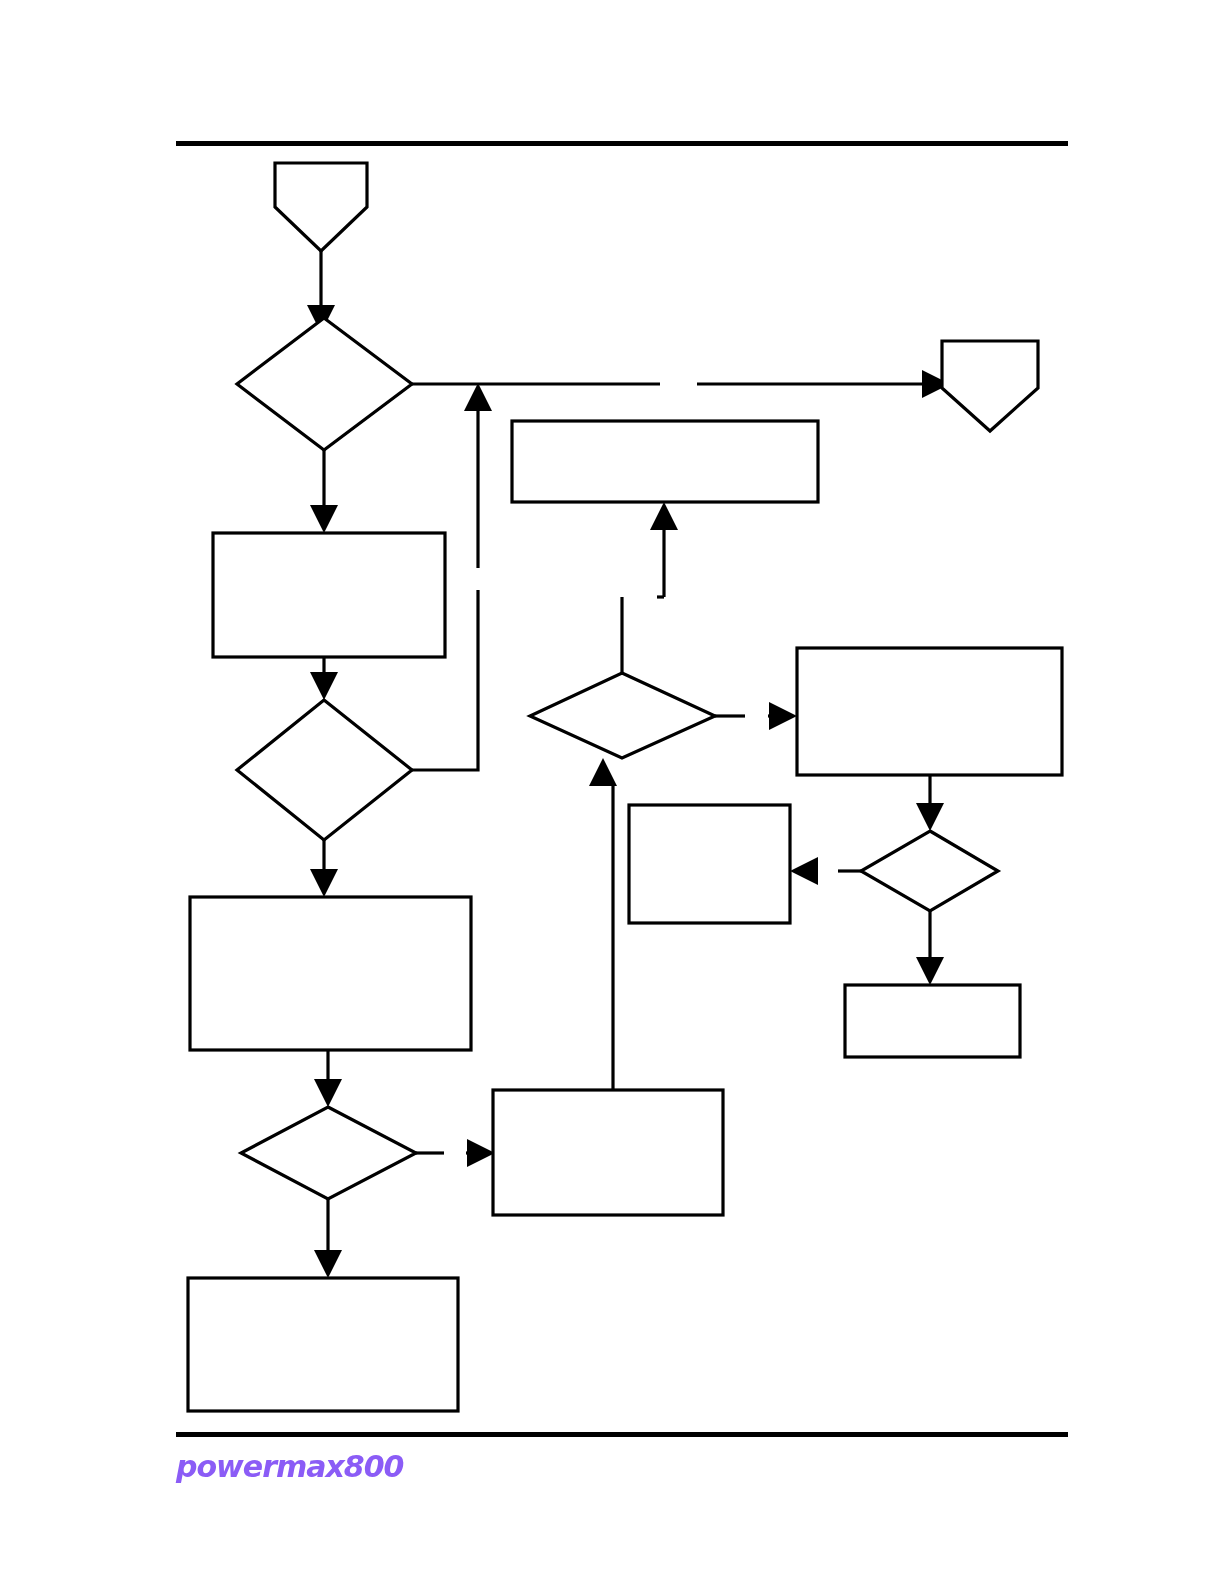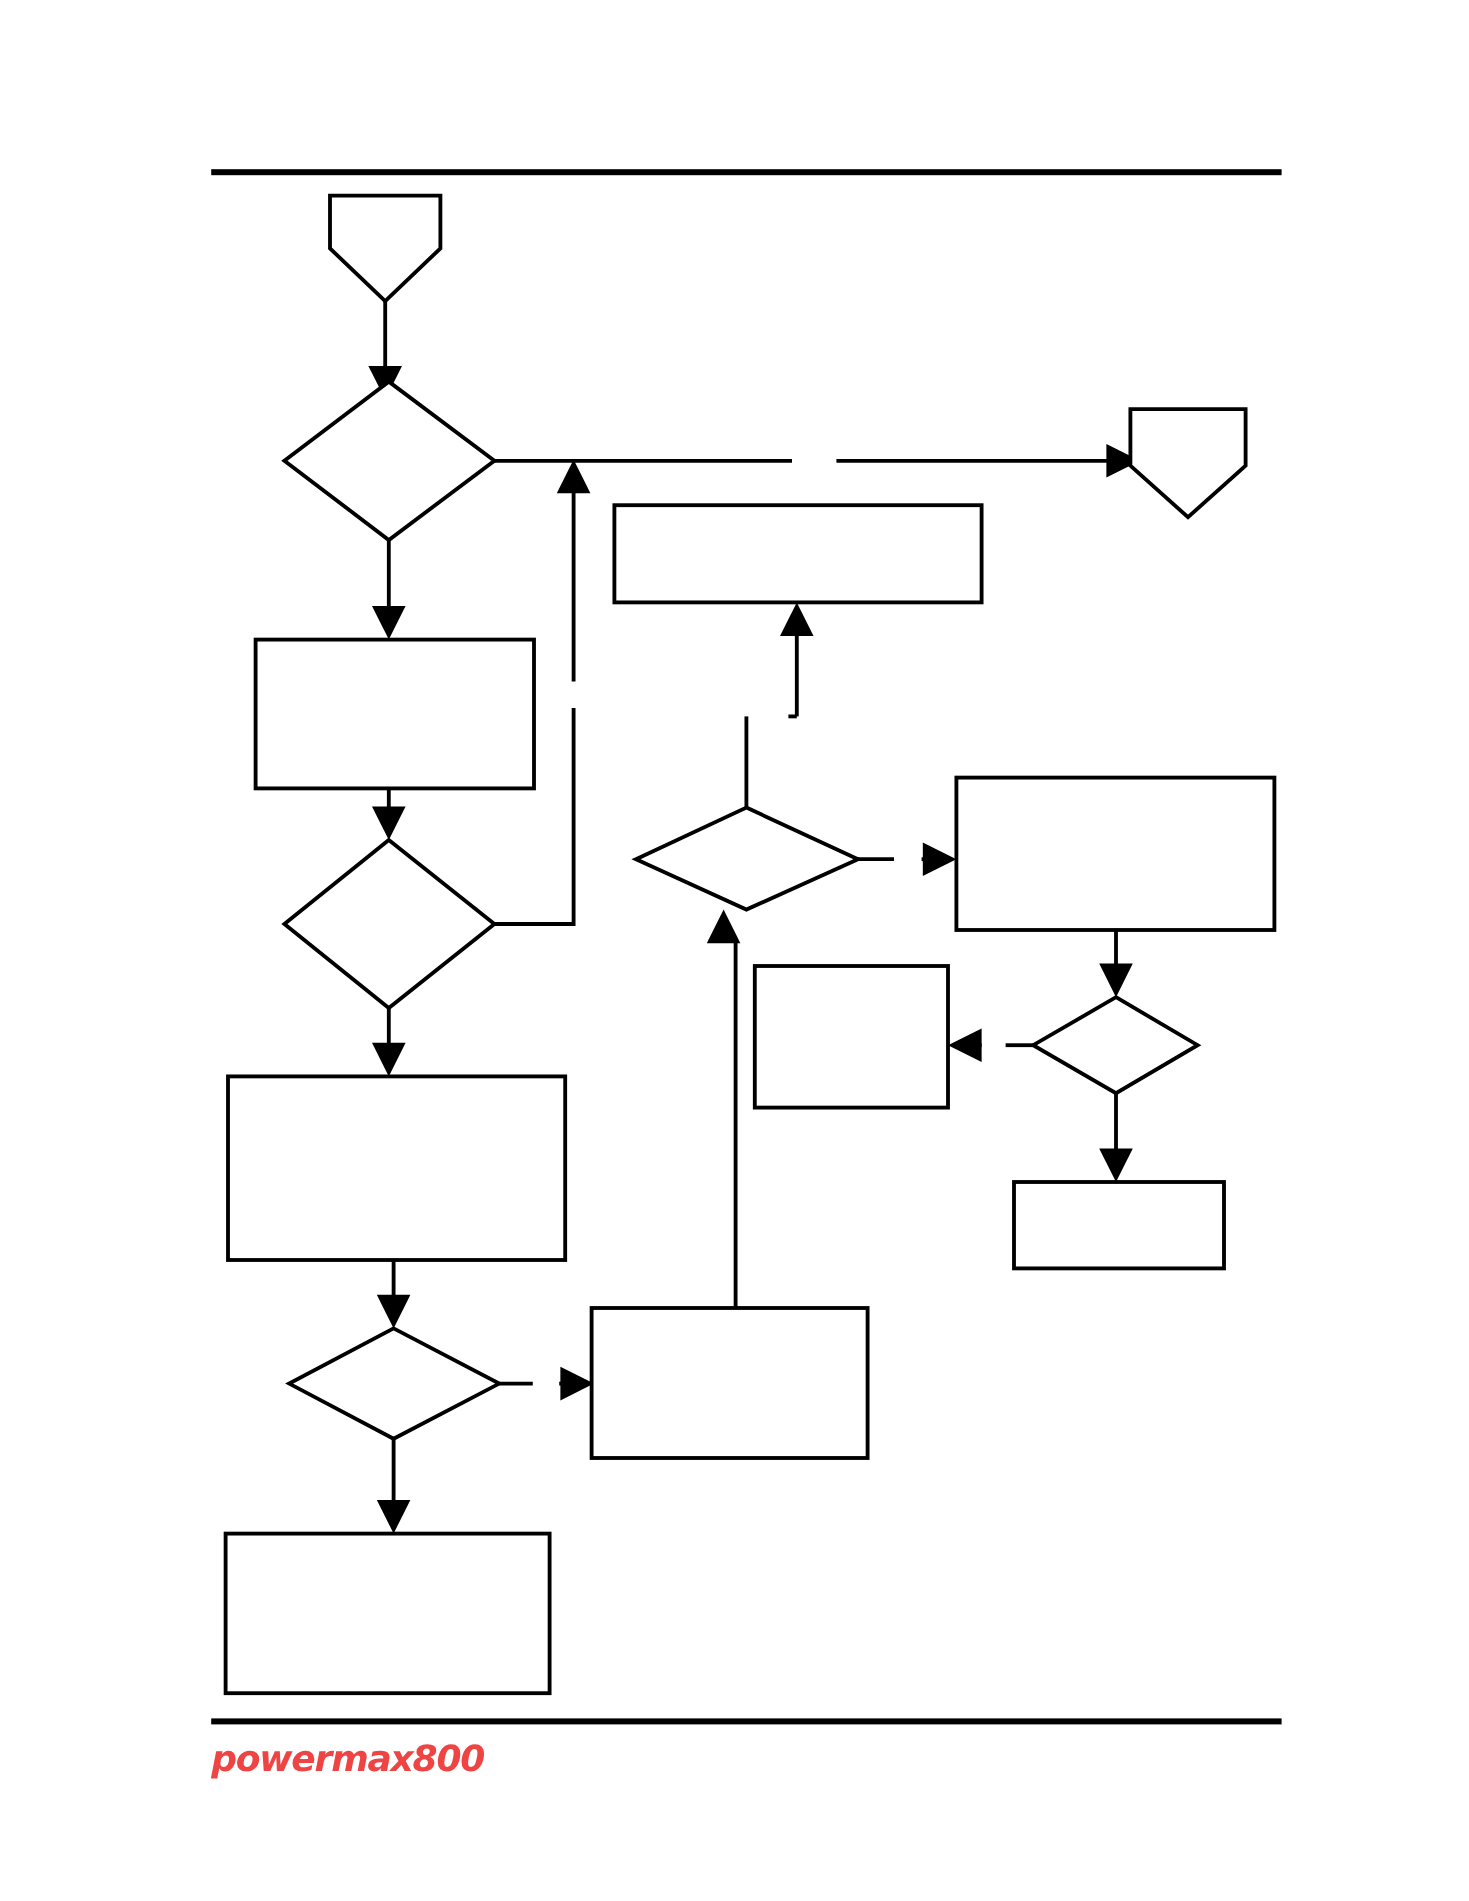--- a/index.html
+++ b/index.html
@@ -38,21 +38,21 @@
   
   #footer-brand {
     position: absolute;
     left: 176px;
     top: 1452px;
     font-family: "DejaVu Sans", sans-serif;
     font-size: 30px;
     font-weight: bold;
     font-style: italic;
     letter-spacing: -1px;
-    color: #ef4444;
+    color: #8b5cf6;
     white-space: nowrap;
     line-height: 1;
   }
   
   #flowchart {
     position: absolute;
     left: 0;
     top: 0;
     width: 1224px;
     height: 1584px;

